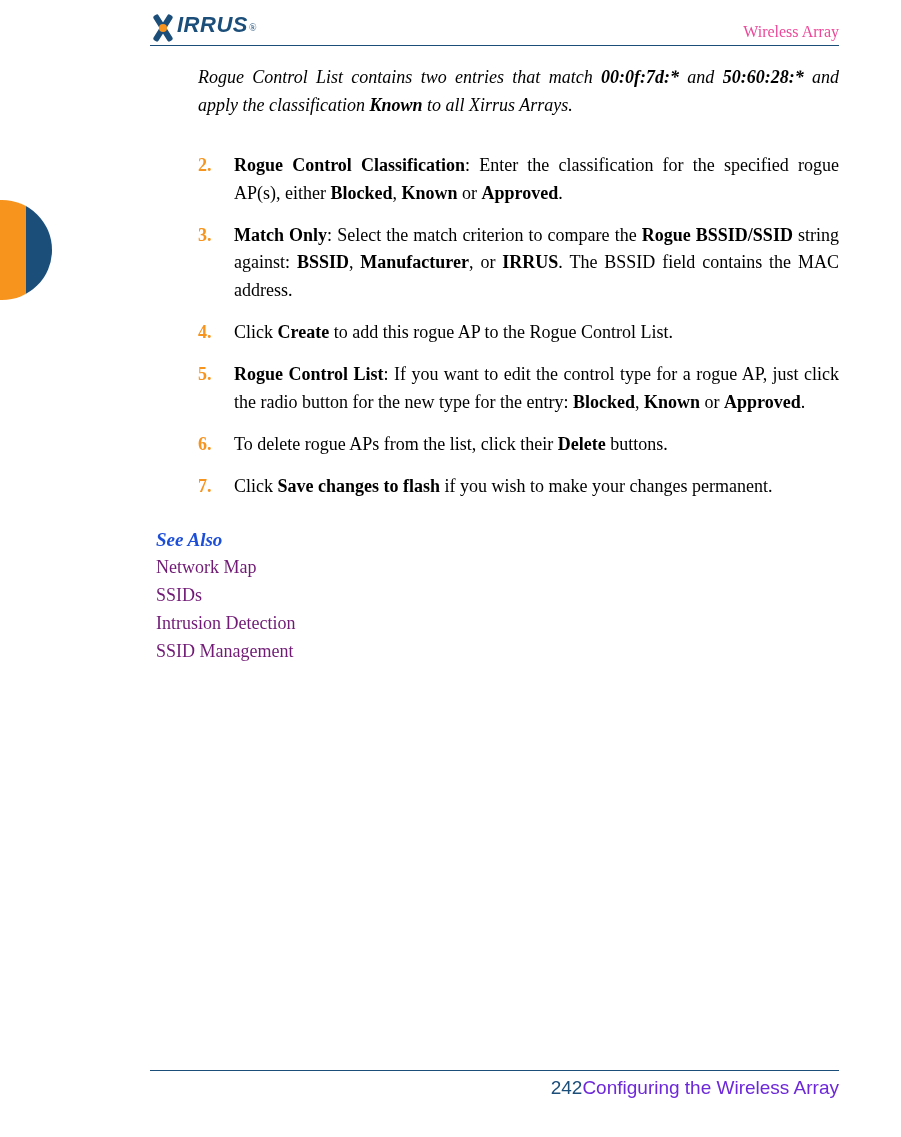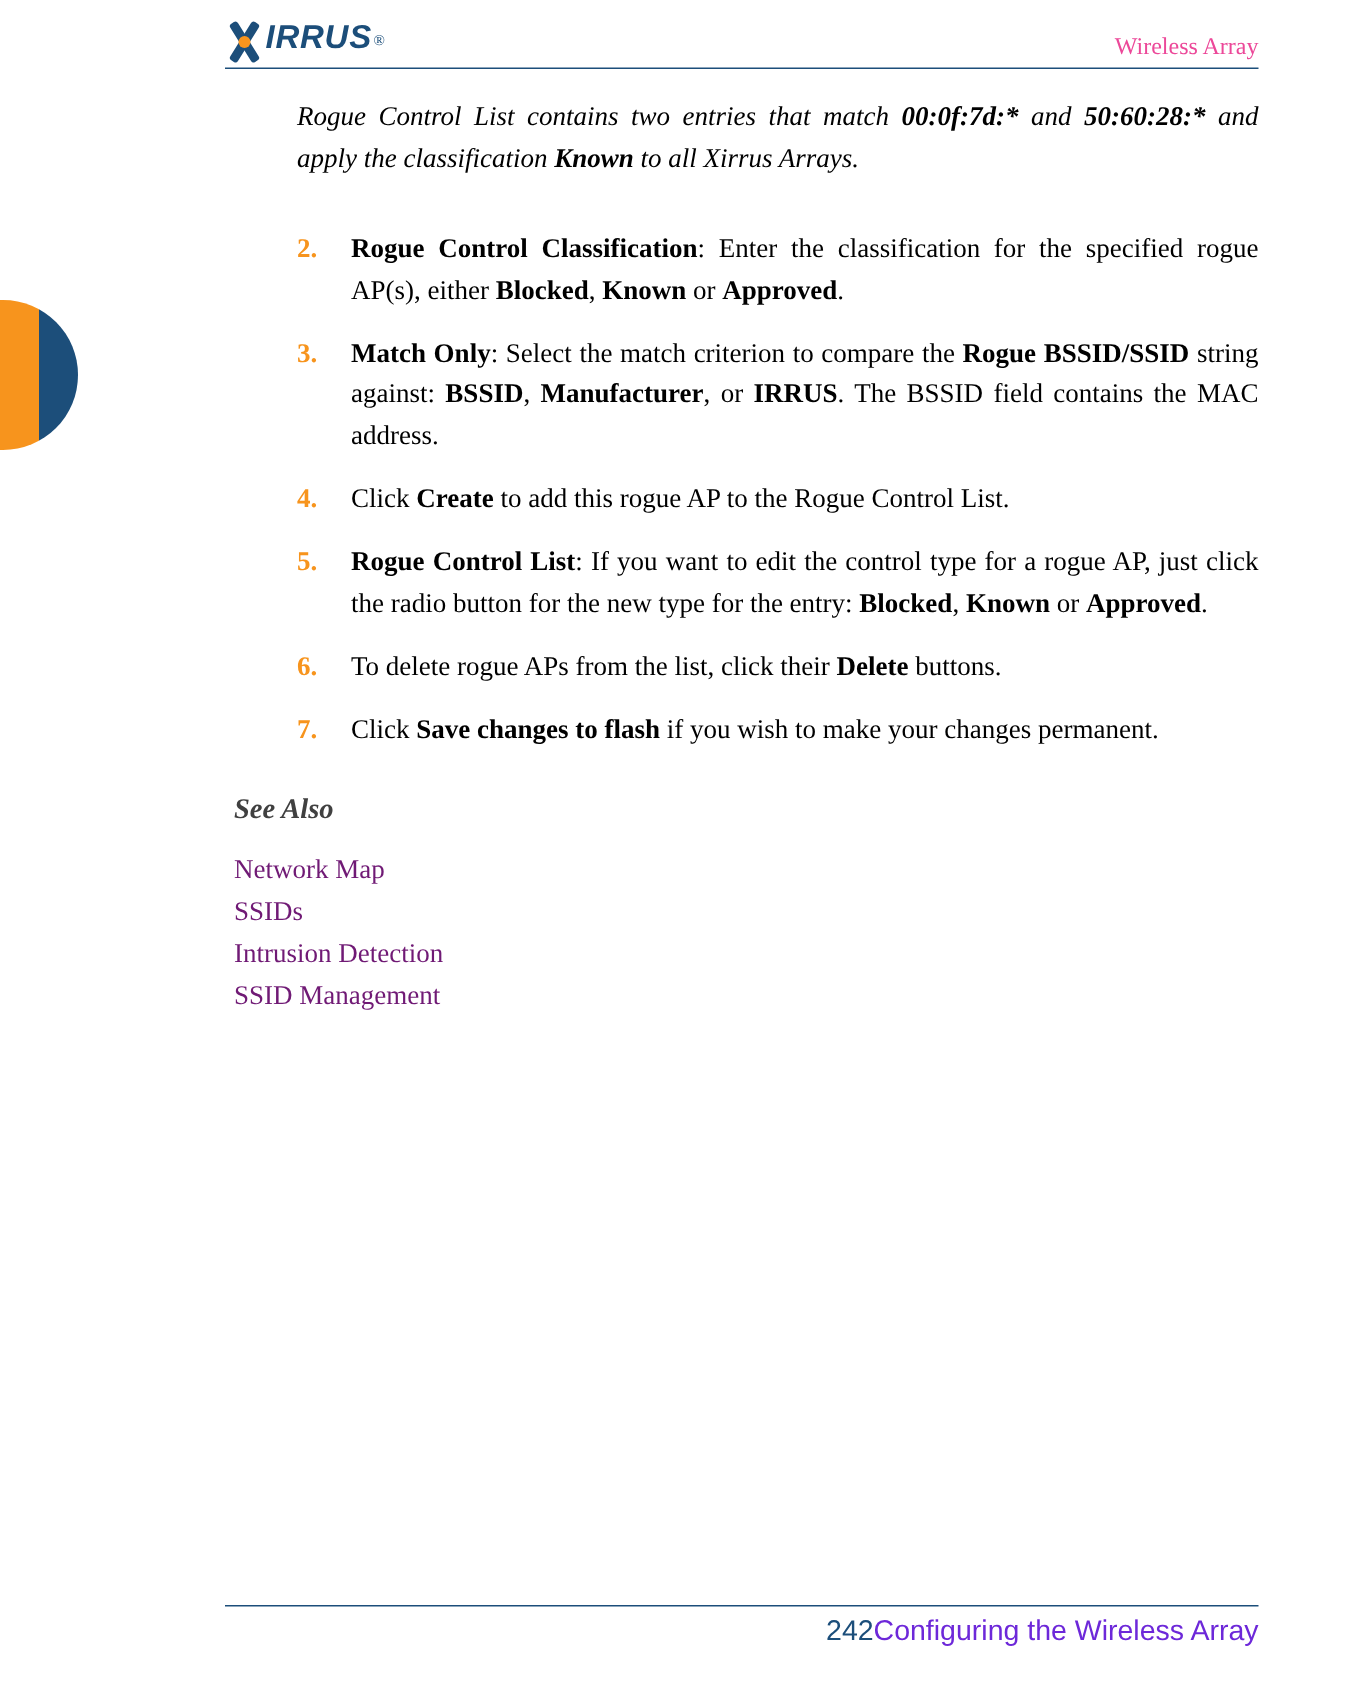--- a/index.html
+++ b/index.html
@@ -130,25 +130,25 @@
       top: 0;
       color: #f7941d;
       font-weight: 700;
     }
     .b { font-weight: 700; }
     .see-also-block {
       margin-top: 24px;
       margin-left: -42px;
     }
     .see-also-heading {
-      color: #404040;
+      color: #1d4ed8;
       font-weight: 700;
       font-style: italic;
       font-size: 19px;
-      margin-bottom: 12px;
+      margin-bottom: 0;
     }
     .see-also-links a {
       display: block;
       color: #701a75;
       text-decoration: none;
       line-height: 1.55;
       cursor: pointer;
     }
     .footer {
       position: absolute;

